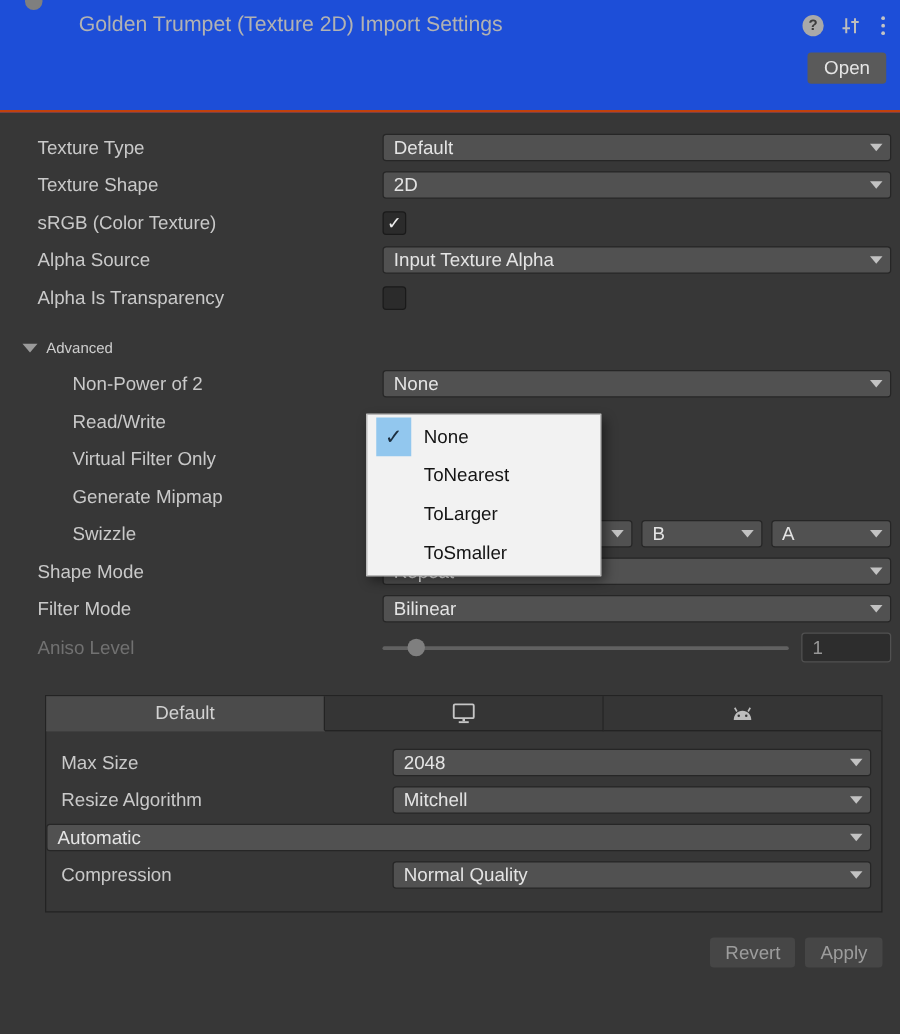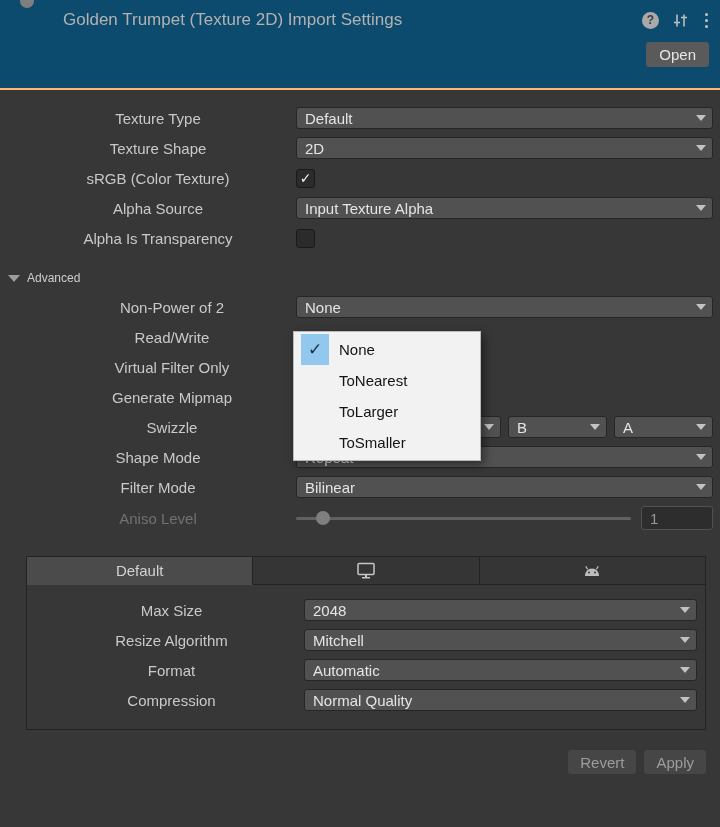--- a/index.html
+++ b/index.html
@@ -1,39 +1,39 @@
 <!DOCTYPE html>
 <html><head>
 <meta charset="utf-8">
 <style>
   html,body{margin:0;padding:0;background:#373737;}
   body{width:720px;height:827px;position:relative;overflow:hidden;
        font-family:"Liberation Sans","DejaVu Sans",sans-serif;
        -webkit-font-smoothing:antialiased;}
 
   
-  .hdr{position:relative;height:88px;background:#0c4a6e;border-bottom:2px solid #fdba74;}
+  .hdr{position:relative;height:88px;background:#1d4ed8;border-bottom:2px solid #c2410c;}
   .thumb{position:absolute;left:10px;top:16px;width:44px;height:29px;border-radius:1px;
     background:
       radial-gradient(circle at 62% 48%, #e6cf35 0 14%, rgba(0,0,0,0) 16%),
       radial-gradient(circle at 38% 30%, #d3e04b 0 8%, rgba(0,0,0,0) 10%),
       radial-gradient(circle at 22% 66%, #b9d742 0 9%, rgba(0,0,0,0) 11%),
       radial-gradient(circle at 82% 70%, #8fb23a 0 12%, rgba(0,0,0,0) 14%),
       linear-gradient(125deg,#59782f,#7a9a43 35%,#4e6e2b 60%,#6d8e3a 85%,#42551f);}
   .hdr-title{position:absolute;left:63px;top:10px;font-size:17px;color:#b2b2b2;white-space:nowrap;}
   .hdr-icons{position:absolute;right:9px;top:10px;display:flex;align-items:center;gap:13px;height:20px;}
   .help-ic{width:17px;height:17px;border-radius:50%;background:#a9a9a9;color:#3c3c3c;
            font-size:12px;font-weight:bold;display:flex;align-items:center;justify-content:center;cursor:default;}
   .kebab{display:flex;flex-direction:column;gap:3px;padding:0 3px;}
   .kebab i{width:3px;height:3px;border-radius:50%;background:#c4c4c4;}
   .open-btn{position:absolute;right:11px;top:42px;height:25px;padding:0 13px;background:#5a5a5a;
             border-radius:3px;color:#e6e6e6;font-size:15px;display:flex;align-items:center;}
 
   
-  .main{padding:17px 7px 0 0;text-align:center;}
+  .main{padding:17px 7px 0 10px;}
   .row{display:flex;align-items:center;height:22px;margin-bottom:8px;}
   .row .label{width:296px;min-width:296px;padding-left:20px;box-sizing:border-box;color:#c9c9c9;
               font-size:15px;white-space:nowrap;overflow:hidden;}
   .row.sub .label{padding-left:48px;}
   .row .field{flex:1;display:flex;align-items:center;}
   .gap20{}
 
   .dd{position:relative;height:22px;flex:1;background:#515151;border:1px solid #262626;border-radius:3px;
       box-sizing:border-box;display:flex;align-items:center;padding:0 22px 0 8px;color:#e4e4e4;font-size:15px;}
   .dd-arrow{position:absolute;right:6px;top:7px;width:0;height:0;
@@ -267,21 +267,20 @@
       <div class="row">
         <div class="label">Resize Algorithm</div>
         <div class="field">
             <div class="dd">
           <span>Mitchell</span>
           <span class="dd-arrow"></span>
         </div>
           </div>
       </div>
       <div class="row">
-        <div class="label">Format</div>
         <div class="field">
             <div class="dd">
           <span>Automatic</span>
           <span class="dd-arrow"></span>
         </div>
           </div>
       </div>
       <div class="row">
         <div class="label">Compression</div>
         <div class="field">

